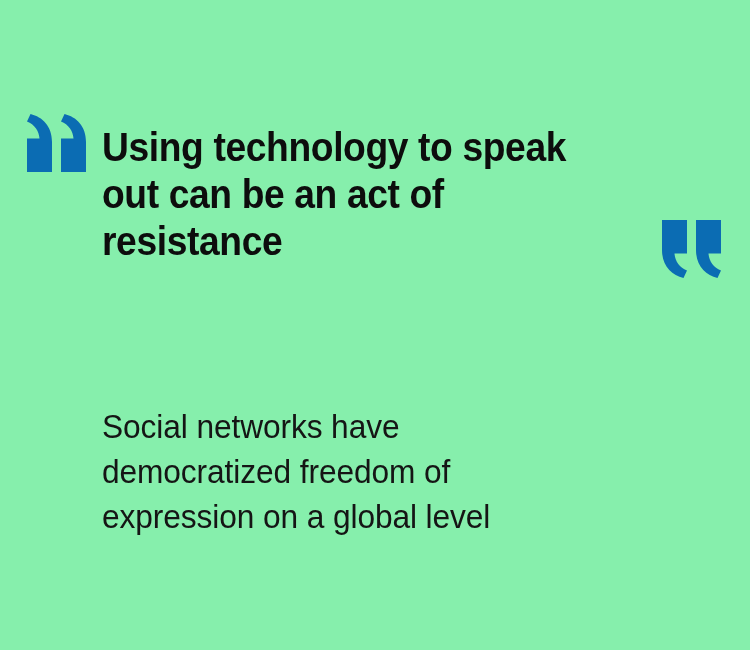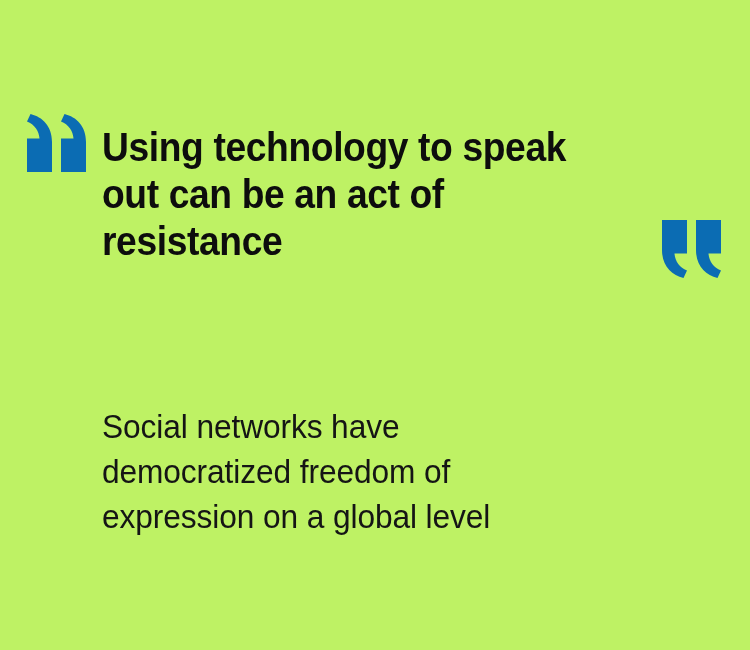--- a/index.html
+++ b/index.html
@@ -93,21 +93,21 @@
   }
 
   #body-text .body-line {
     display: block;
     white-space: nowrap;
   }
 </style>
 </head>
 <body>
 
-<div id="quote-card" style="background: #bef264;">
+<div id="quote-card" style="background: #86efac;">
 
   <span class="quote-mark" id="open-quote-mark">
     <svg viewBox="0 0 60 58" xmlns="http://www.w3.org/2000/svg" aria-hidden="true">
       <path d="M25 58 L25 28 C25 12 15.5 3 3.5 0 L0 7.5 C7.5 10.5 12 17 12.5 24.5 L0 24.5 L0 58 Z" fill="#0b6cb3"></path>
       <path d="M59 58 L59 28 C59 12 49.5 3 37.5 0 L34 7.5 C41.5 10.5 46 17 46.5 24.5 L34 24.5 L34 58 Z" fill="#0b6cb3"></path>
     </svg>
   </span>
 
   <h1 id="headline" style="color: rgb(13, 13, 13);">
     <span class="headline-line">Using technology to speak</span>

